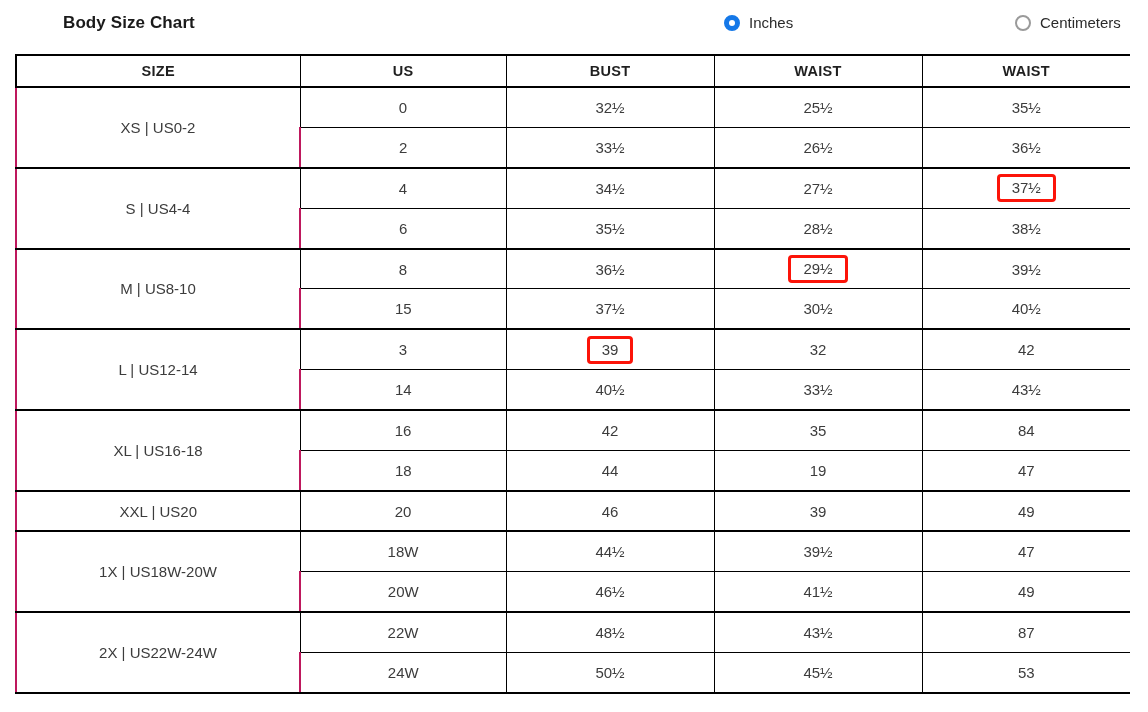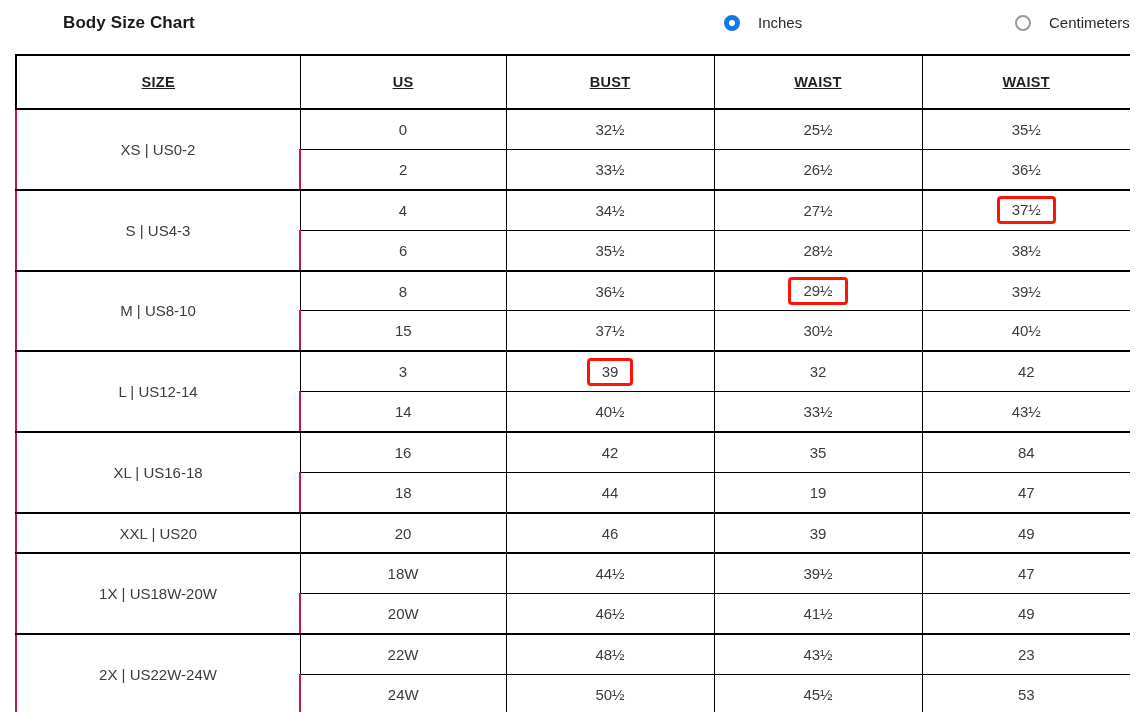--- a/index.html
+++ b/index.html
@@ -30,21 +30,21 @@
     font-weight: bold;
     color: #1a1a1a;
     letter-spacing: 0.1px;
     white-space: nowrap;
   }
   .radio-option {
     position: absolute;
     top: 14px;
     display: flex;
     align-items: center;
-    gap: 18px;
+    gap: 9px;
     cursor: pointer;
     user-select: none;
   }
   #radio-inches  { left: 676px; }
   #radio-centimeters { left: 967px; }
   .radio-dot {
     width: 16px; height: 16px;
     border-radius: 50%;
     border: 2px solid #9a9a9a;
     background: #ffffff;
@@ -93,26 +93,25 @@
   table.size-table td {
     text-align: center;
     vertical-align: middle;
     font-weight: normal;
     color: #3c3c3c;
     font-size: 15px;
     padding: 0;
     background: #ffffff;
   }
   table.size-table th {
-    height: 54px;
+    height: 32px;
     font-size: 14.5px;
     font-weight: bold;
     color: #1f1f1f;
     letter-spacing: 0.3px;
-    text-decoration: underline;
   }
   
   table.size-table thead th {
     border-top: 2px solid #000;
     border-bottom: 2px solid #000;
     border-left: 1px solid #000;
     border-right: 1px solid #000;
   }
   table.size-table thead th:first-child { border-left: 2px solid #000; }
   table.size-table thead th:last-child  { border-right: 2px solid #000; }
@@ -187,21 +186,21 @@
             <td>25½</td>
             <td>35½</td>
           </tr>
           <tr class="group-end">
             <td>2</td>
             <td>33½</td>
             <td>26½</td>
             <td>36½</td>
           </tr>
           <tr class="group-start">
-            <td class="size-cell" rowspan="2">S | US4-3</td>
+            <td class="size-cell" rowspan="2">S | US4-4</td>
             <td>4</td>
             <td>34½</td>
             <td>27½</td>
             <td><span class="hl">37½</span></td>
           </tr>
           <tr class="group-end">
             <td>6</td>
             <td>35½</td>
             <td>28½</td>
             <td>38½</td>
@@ -263,21 +262,21 @@
             <td>20W</td>
             <td>46½</td>
             <td>41½</td>
             <td>49</td>
           </tr>
           <tr class="group-start">
             <td class="size-cell" rowspan="2">2X | US22W-24W</td>
             <td>22W</td>
             <td>48½</td>
             <td>43½</td>
-            <td>23</td>
+            <td>87</td>
           </tr>
           <tr class="group-end">
             <td>24W</td>
             <td>50½</td>
             <td>45½</td>
             <td>53</td>
           </tr>
         </tbody>
     </table>
   </div>

